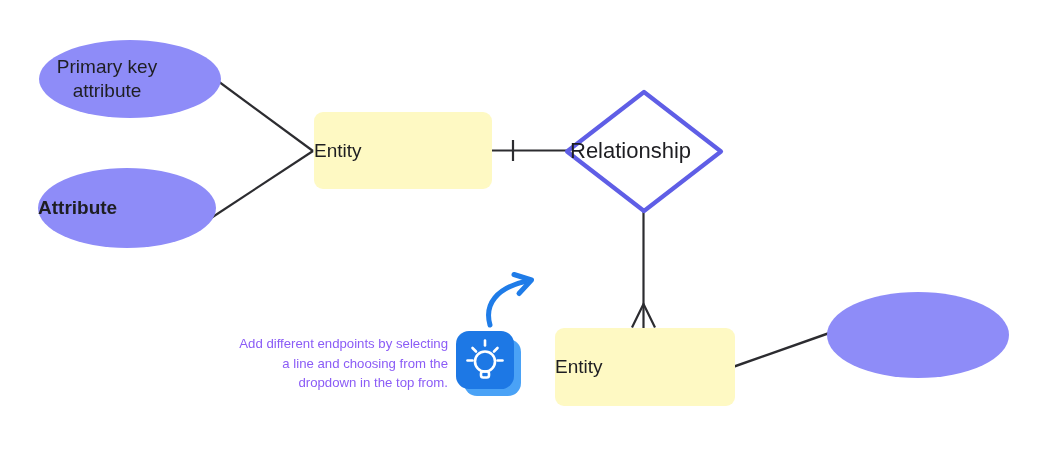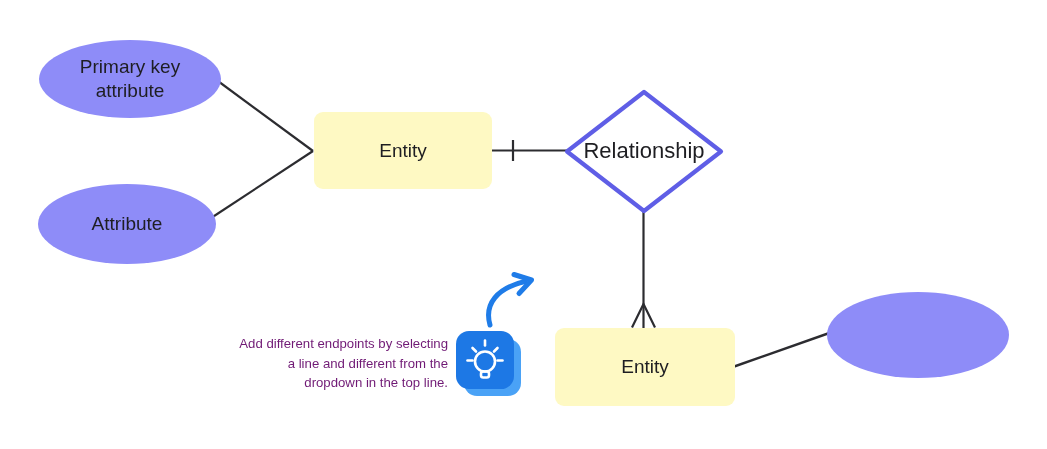--- a/index.html
+++ b/index.html
@@ -19,55 +19,55 @@
     position: absolute;
     left: 0;
     top: 0;
     z-index: 1;
   }
   .node {
     position: absolute;
     z-index: 2;
     display: flex;
     align-items: center;
-    justify-content: center;
+    justify-content: flex-start;
     color: #1e1e22;
     text-align: center;
   }
   .ellipse {
     background: #8e8cf8;
     border-radius: 50%;
     font-size: 19px;
     line-height: 1.28;
   }
   .rect {
     background: #fef9c3;
     border-radius: 9px;
     font-size: 19px;
   }
   #node-pk          { left: 39px;  top: 40px;  width: 182px; height: 78px; }
   #node-pk span     { display: block; width: 136px; }
-  #node-attr        { left: 38px;  top: 184px; width: 178px; height: 80px; }
+  #node-attr        { left: 38px;  top: 168px; width: 178px; height: 80px; font-weight: bold; }
   #node-entity-top  { left: 314px; top: 112px; width: 178px; height: 77px; }
   #node-entity-bot  { left: 555px; top: 328px; width: 180px; height: 78px; }
   #node-ellipse-r   { left: 827px; top: 292px; width: 182px; height: 86px; }
   #relationship-label {
     left: 570px; top: 94px; width: 148px; height: 114px;
     font-size: 22px; background: transparent;
   }
   #tip-text {
     position: absolute;
     z-index: 2;
     left: 224px;
     top: 334px;
     width: 224px;
     text-align: right;
     font-size: 13.2px;
     line-height: 19.5px;
-    color: #701a75;
+    color: #8b5cf6;
   }
   #tip-sticker {
     position: absolute;
     z-index: 2;
     left: 456px;
     top: 331px;
     width: 68px;
     height: 68px;
   }
   #tip-sticker .back-card {
@@ -132,22 +132,22 @@
   <div id="node-entity-bot" class="node rect">
     <span>Entity</span>
   </div>
 
   <div id="node-ellipse-r" class="node ellipse">
     <span></span>
   </div>
 
   <div id="tip-text">
     <div>Add different endpoints by selecting</div>
-    <div>a line and different from the</div>
-    <div>dropdown in the top line.</div>
+    <div>a line and choosing from the</div>
+    <div>dropdown in the top from.</div>
   </div>
 
   <div id="tip-sticker">
     <div class="back-card"></div>
     <div class="front-card">
       <svg width="58" height="58" viewBox="0 0 58 58">
         <g fill="none" stroke="#ffffff" stroke-width="2.6" stroke-linecap="round">
 
           <line x1="11.5" y1="29.5" x2="16.5" y2="29.5"></line>
           <line x1="41.5" y1="29.5" x2="46.5" y2="29.5"></line>

